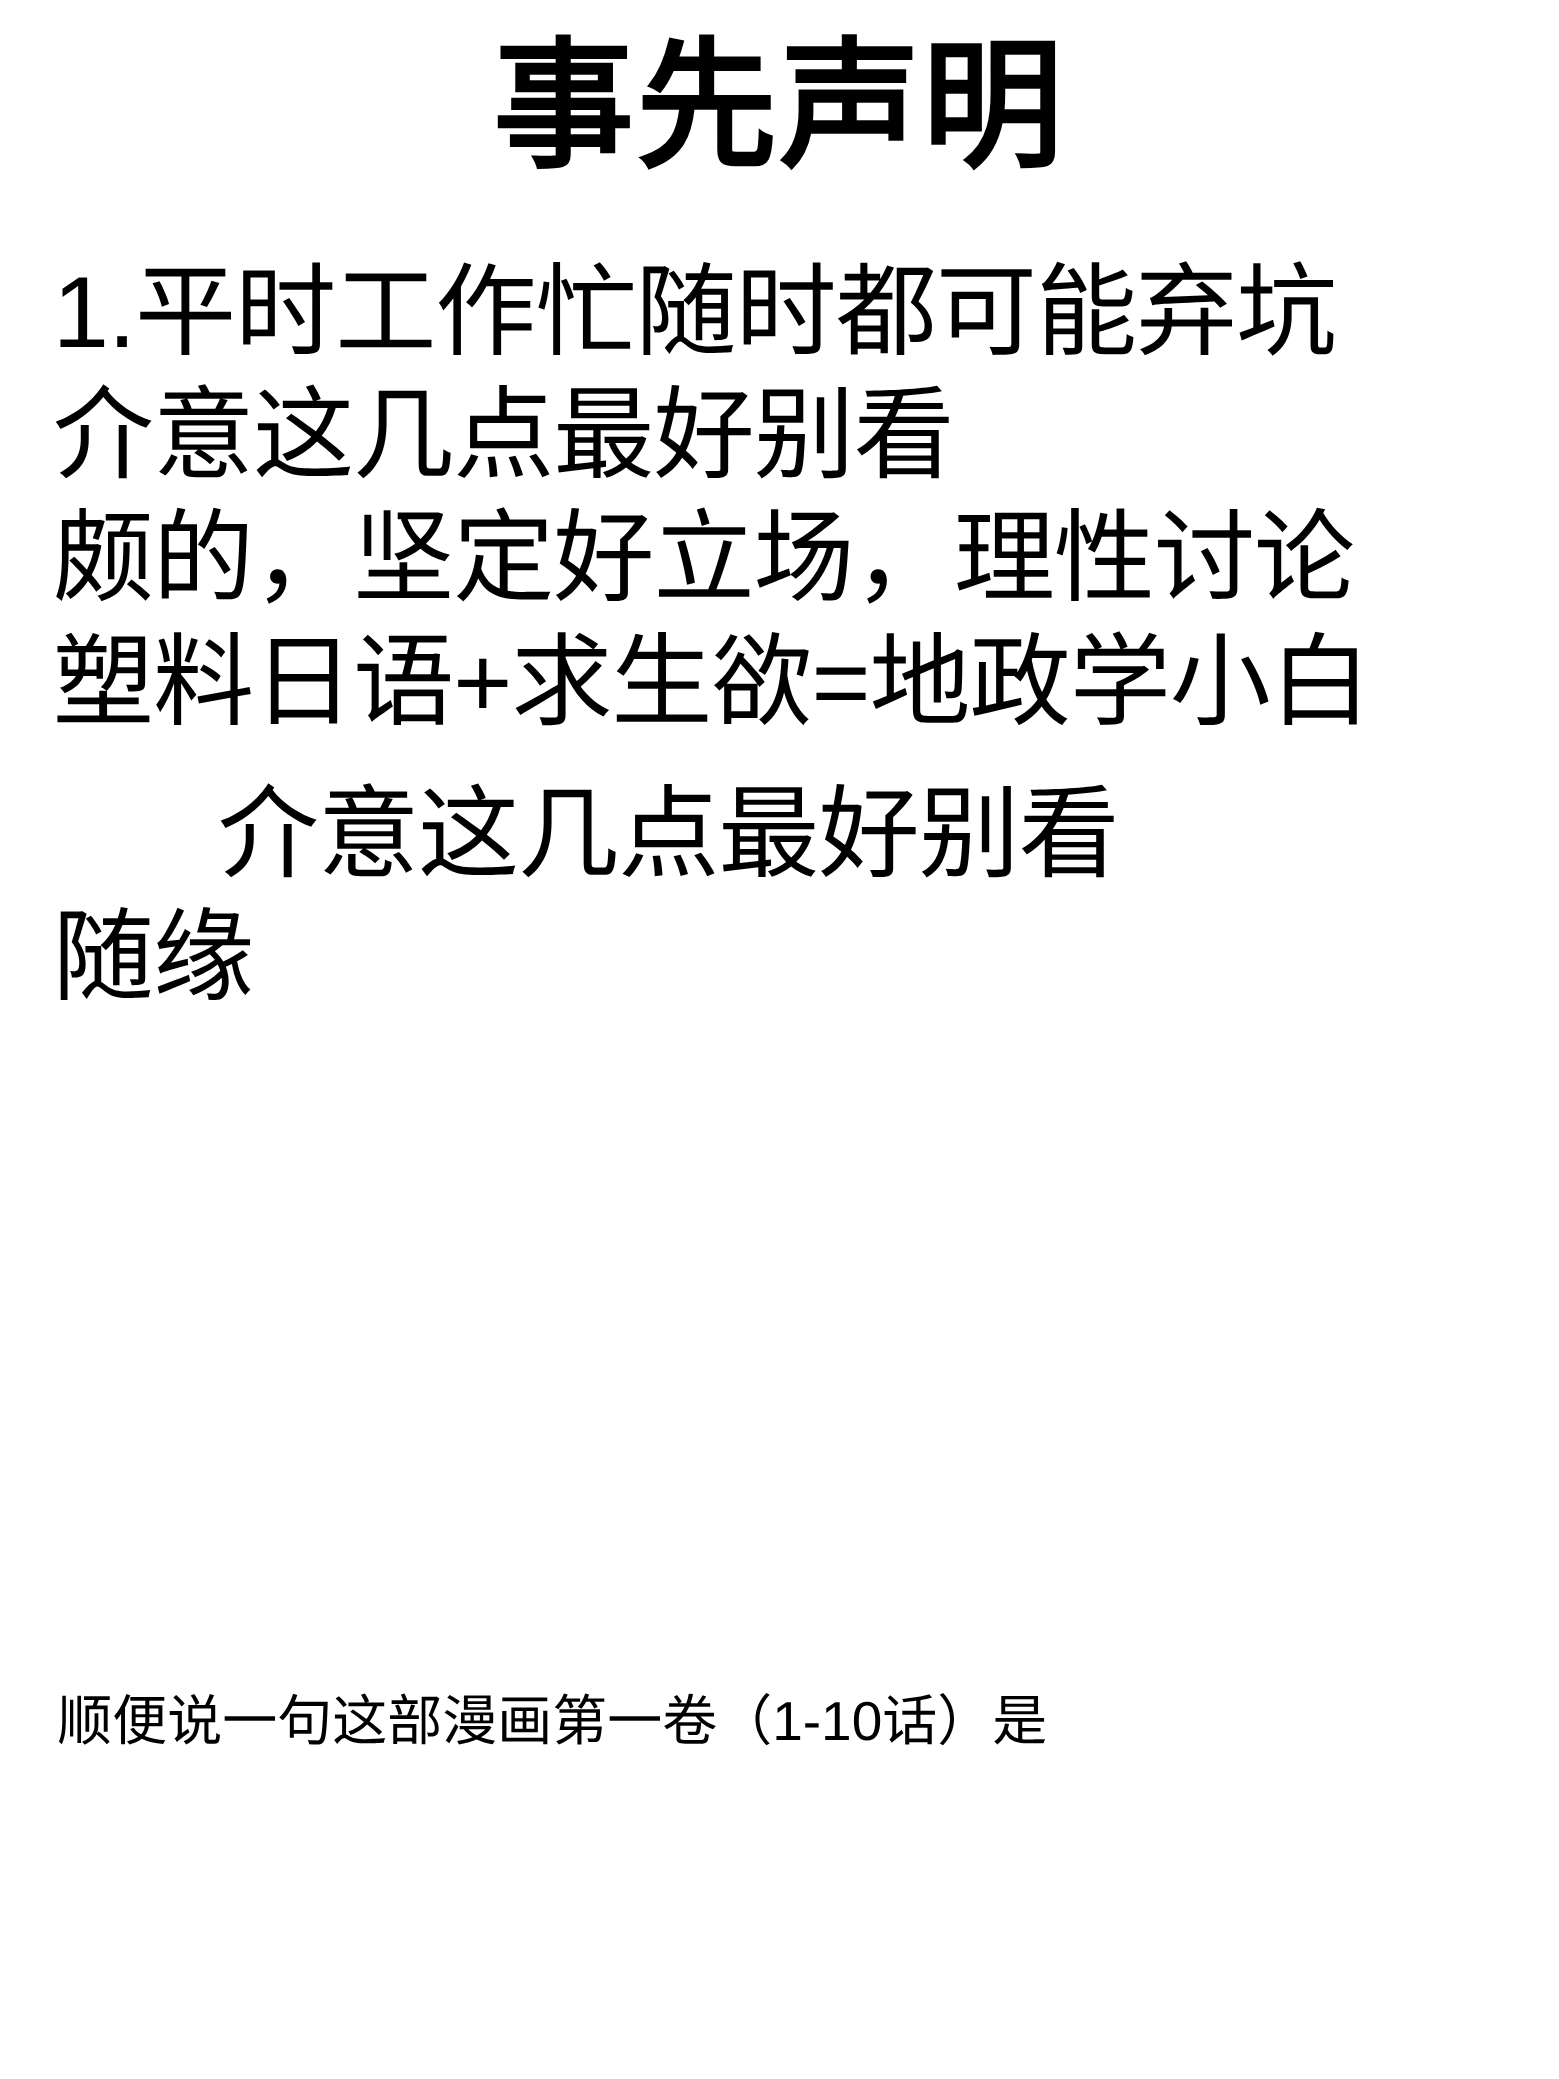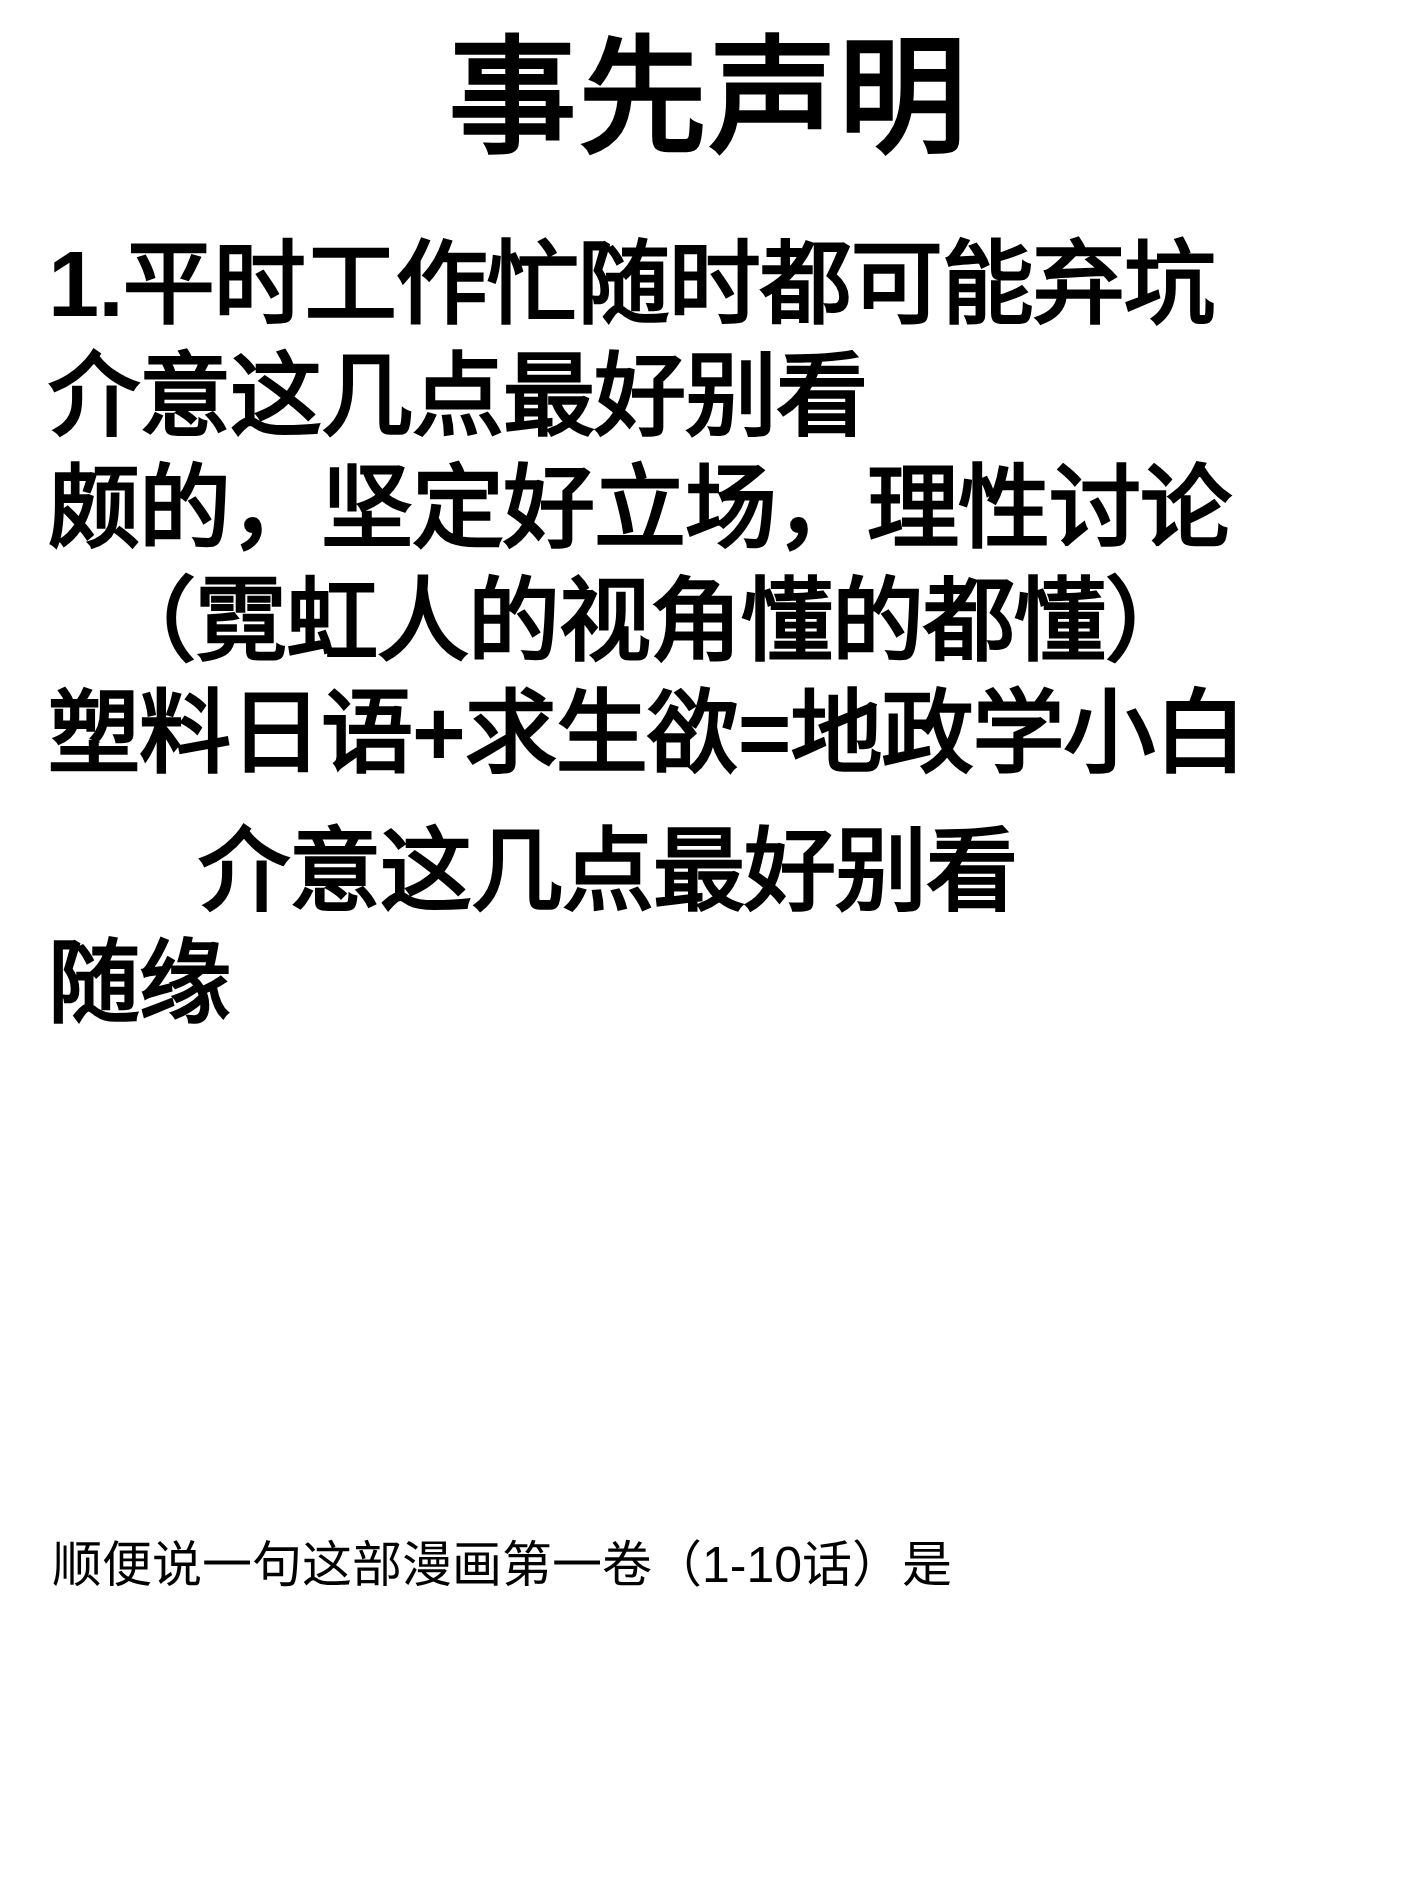--- a/index.html
+++ b/index.html
@@ -32,21 +32,21 @@
     margin: 0;
   }
 
   .body-block {
     margin-top: 66px;
     padding: 0 44px 0 48px;
   }
 
   .body-line {
     font-size: 92px;
-    font-weight: bold;
+    font-weight: normal;
     line-height: 1.22;
     letter-spacing: -1px;
     white-space: pre;
     margin: 0;
   }
 
   .body-line.indent-sm {
     padding-left: 56px;
   }
 
@@ -75,21 +75,20 @@
 <body>
 
 <div class="page">
 
   <h1 class="title">事先声明</h1>
 
   <div class="body-block">
     <p class="body-line">1.平时工作忙随时都可能弃坑</p>
     <p class="body-line">介意这几点最好别看</p>
     <p class="body-line">颇的，坚定好立场，理性讨论</p>
-    <p class="body-line indent-sm">（霓虹人的视角懂的都懂）</p>
     <p class="body-line">塑料日语+求生欲=地政学小白</p>
     <p class="body-line indent-lg">介意这几点最好别看</p>
     <p class="body-line">随缘</p>
   </div>
 
   <div class="footer-block">
     <p class="footer-line">顺便说一句这部漫画第一卷（1-10话）是</p>
   </div>
 
 </div>

